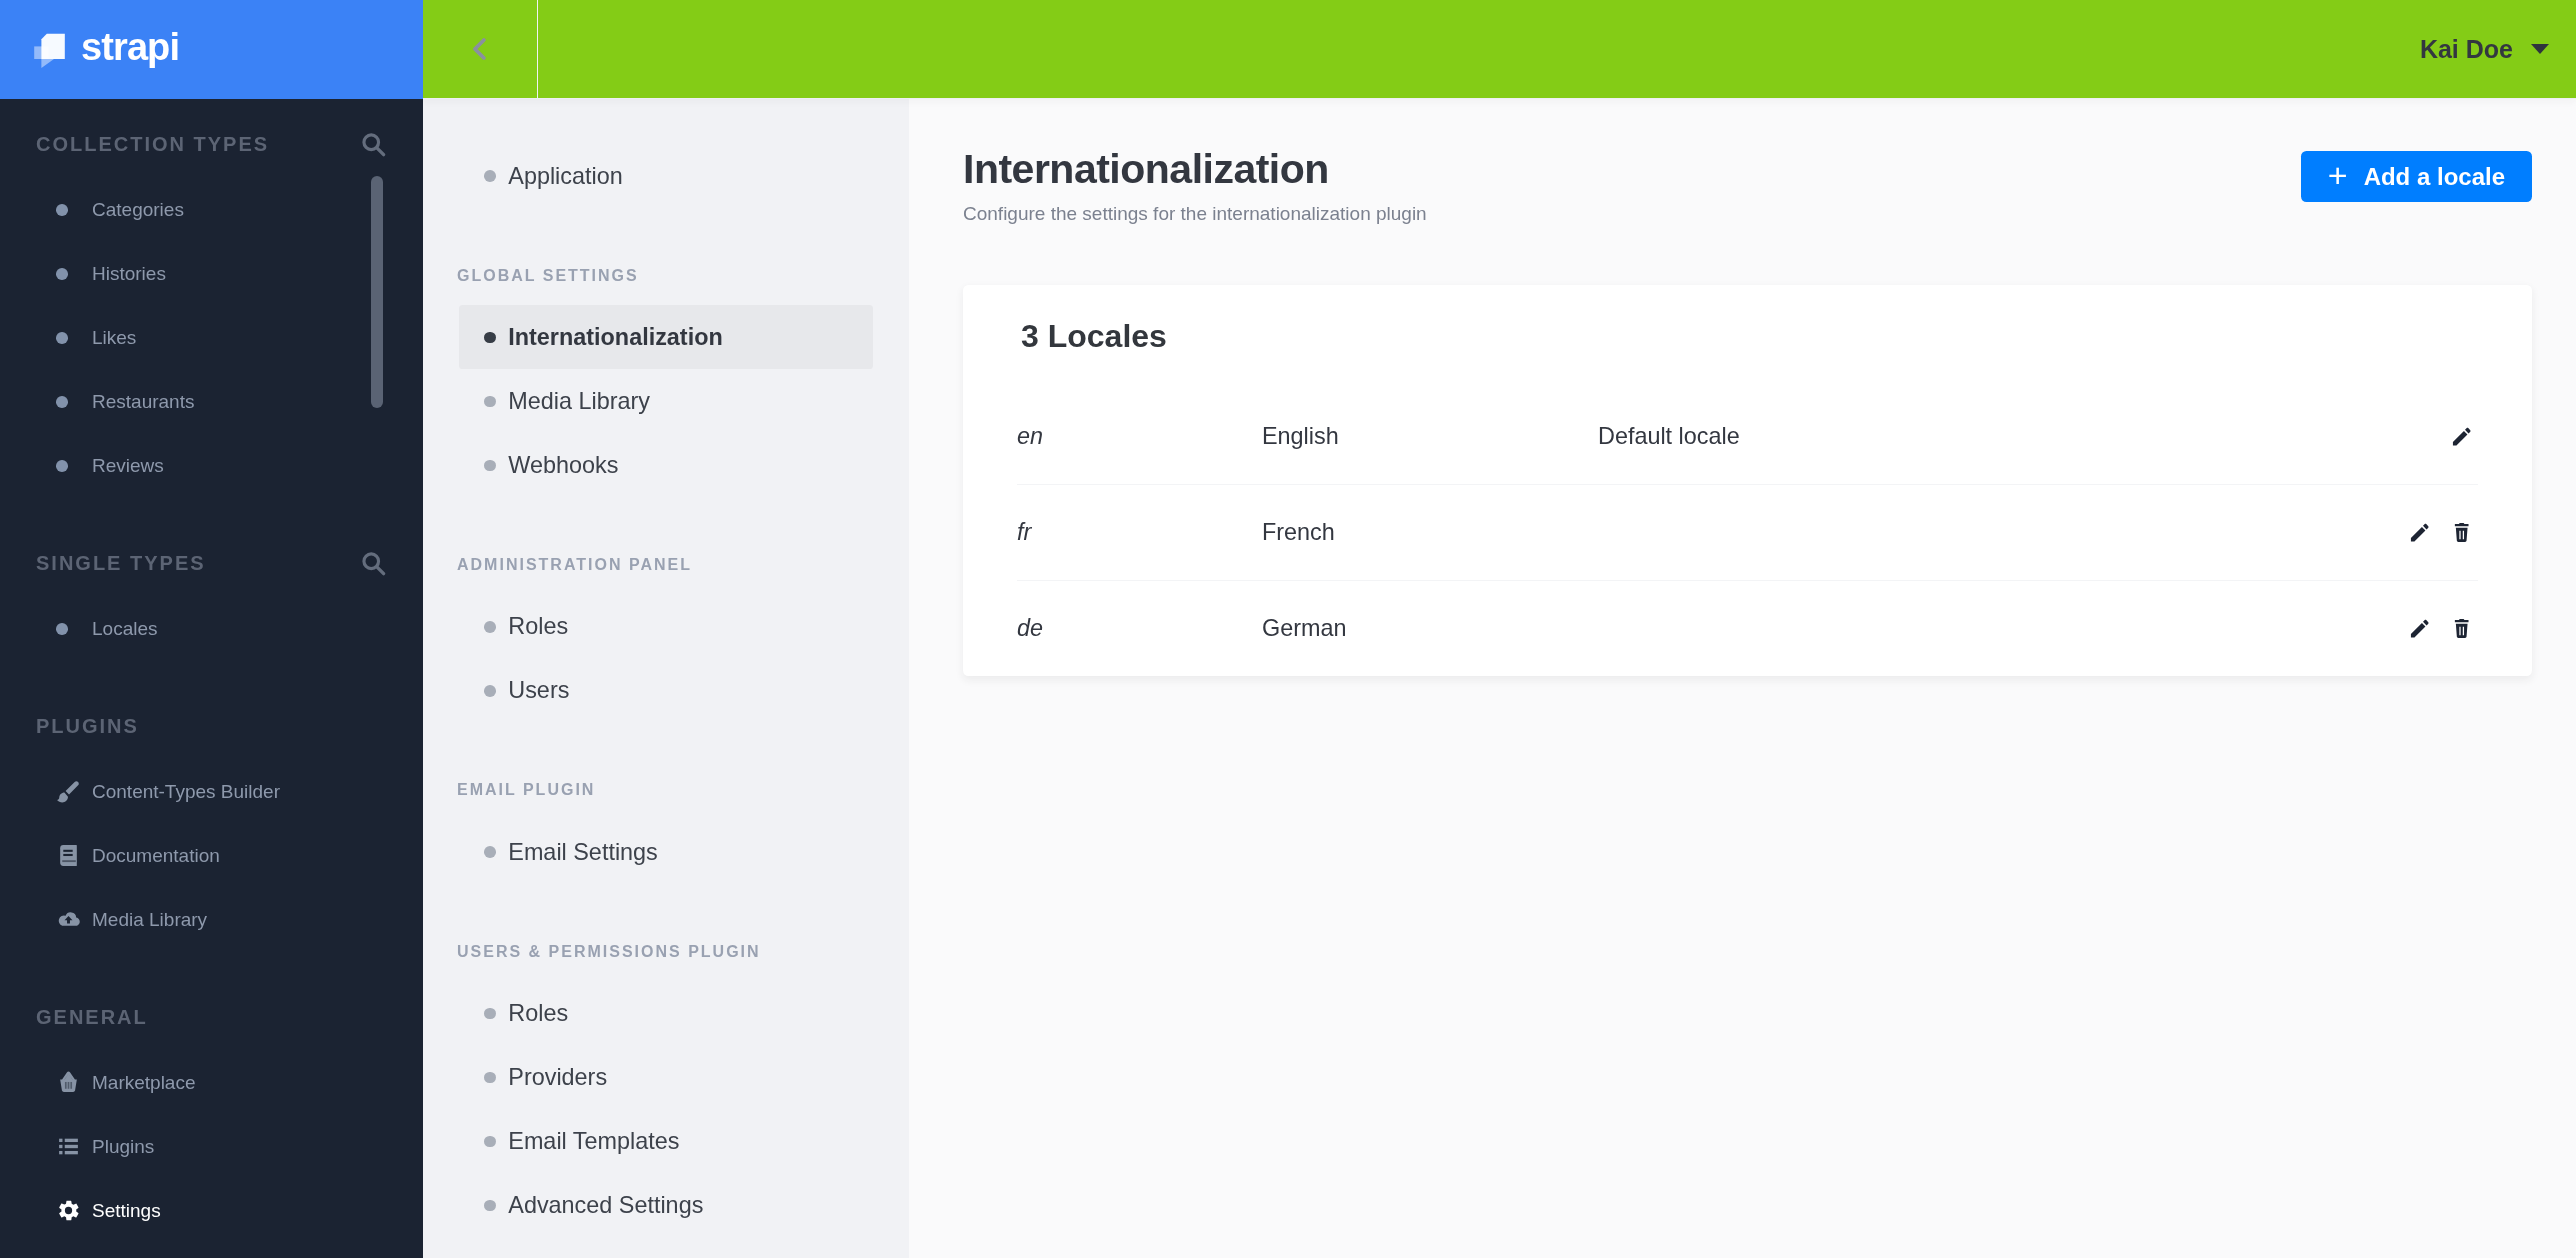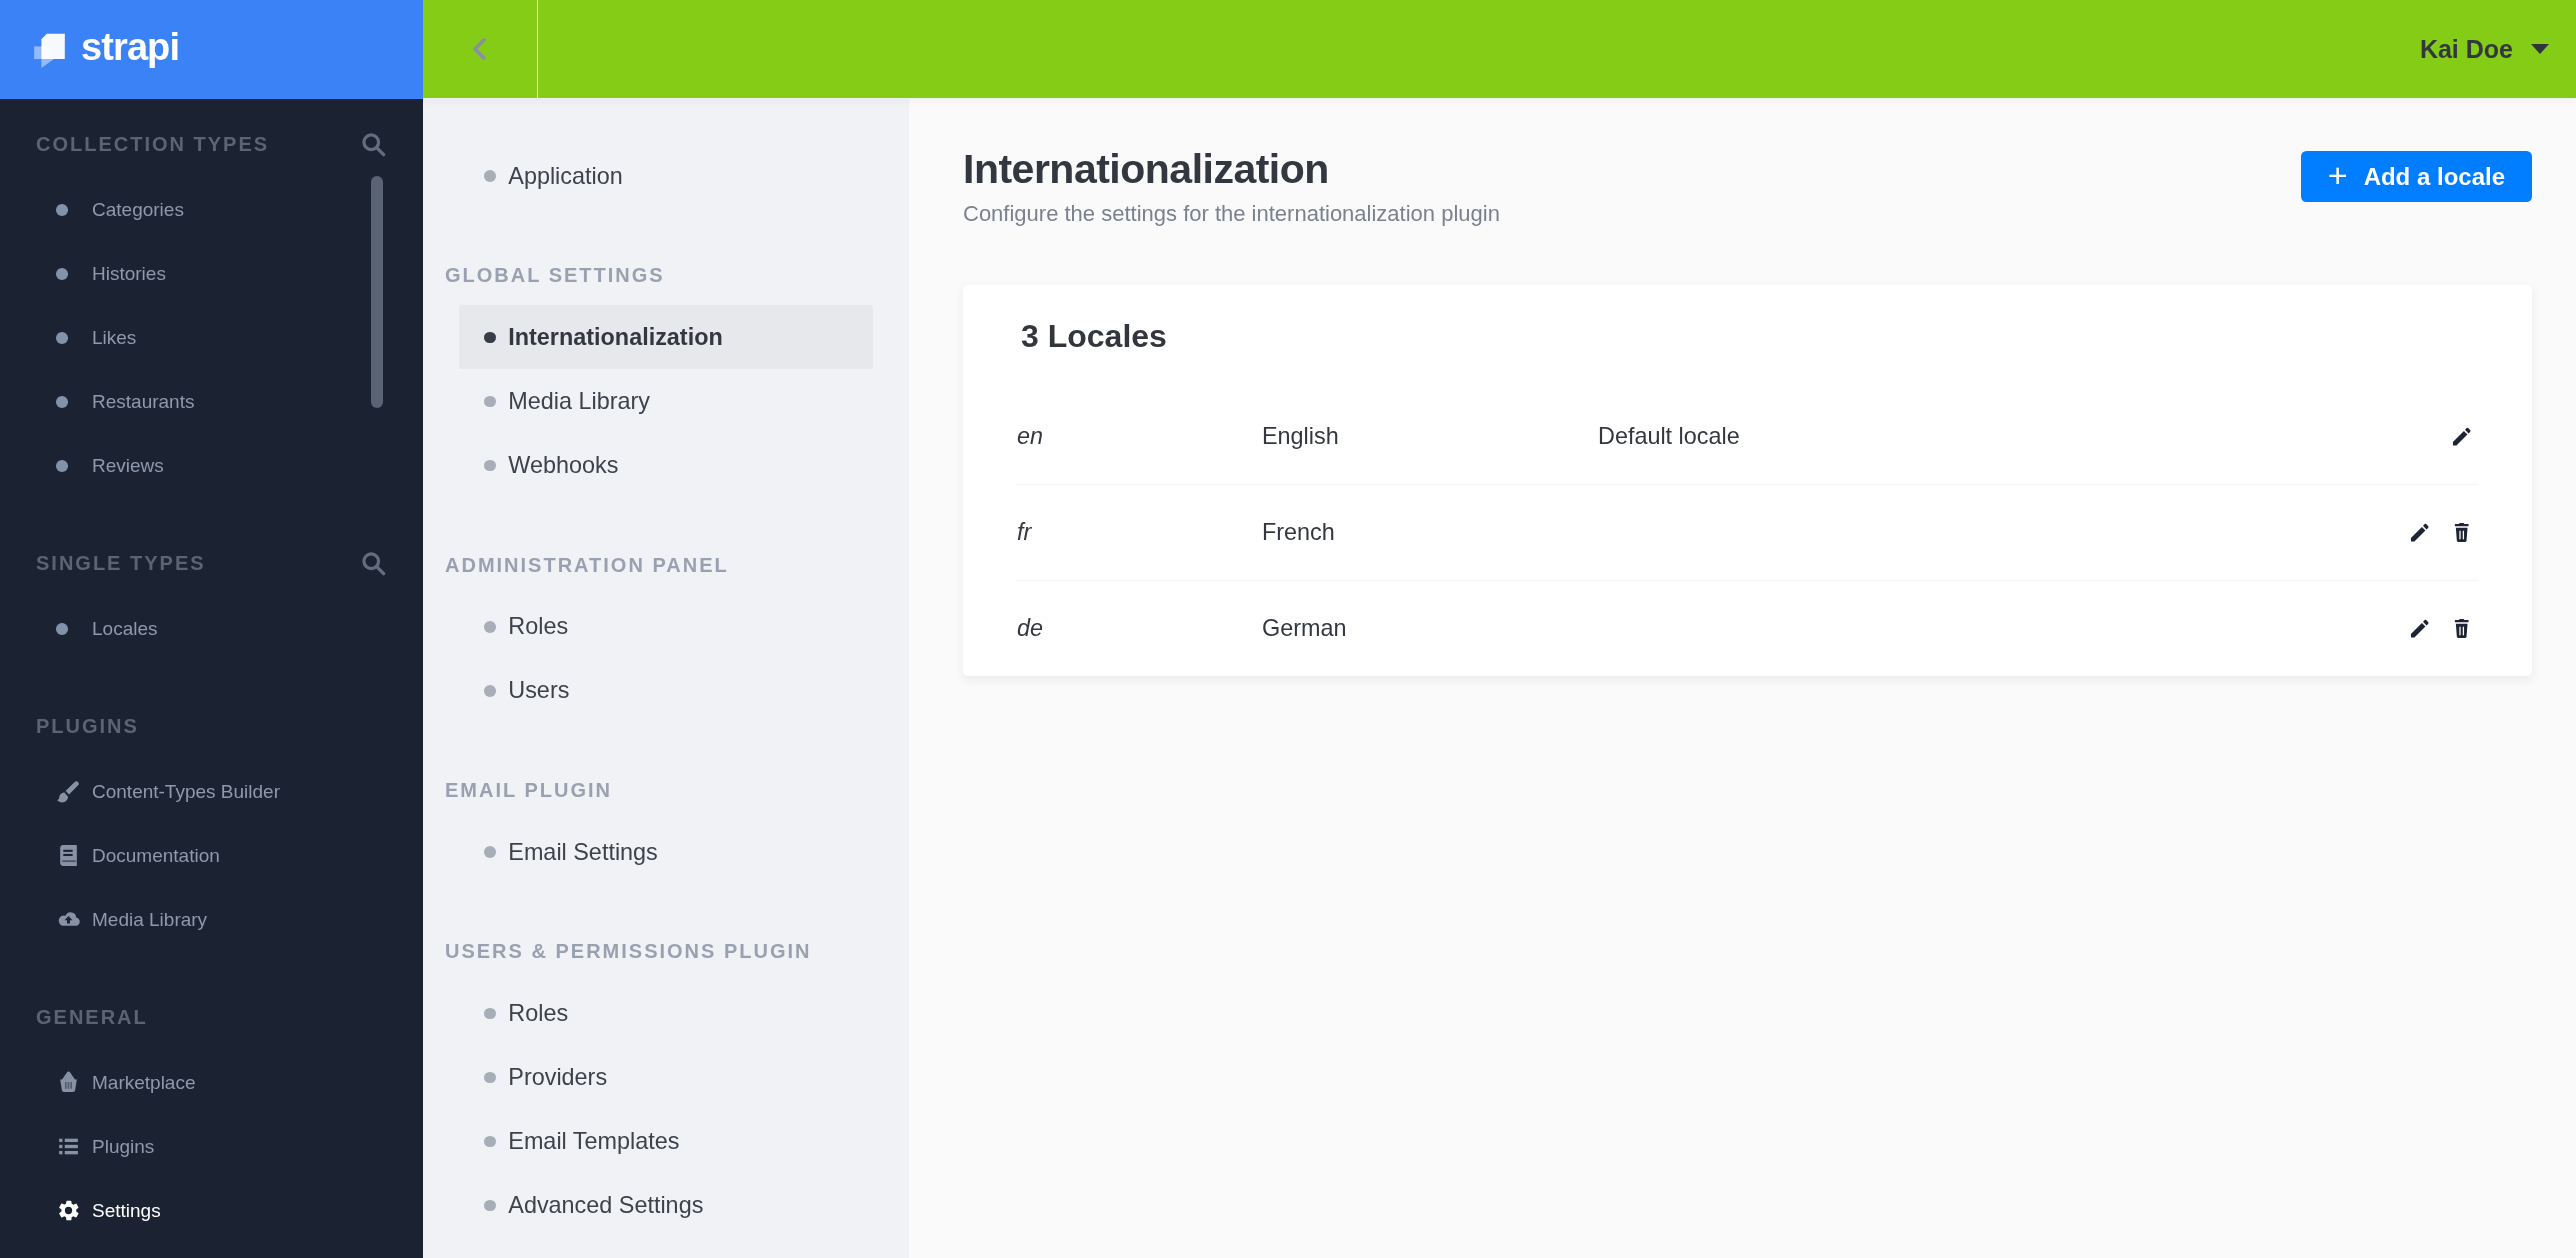--- a/index.html
+++ b/index.html
@@ -70,22 +70,22 @@
     border-left: 9px solid transparent; border-right: 9px solid transparent;
     border-top: 10.8px solid #2f343d;
   }
 
   
   .set-sb {
     position: absolute; left: 423px; top: 99px; bottom: 0; width: 486px;
     background: #f1f2f5; padding-top: 45px;
   }
   .g-h {
-    margin-top: 56px; margin-left: 22px; height: 23.4px; display: flex; align-items: center;
-    color: #99a1b1; font-size: 20px; font-weight: 700; letter-spacing: 2px; text-align: right;
+    margin-top: 56px; margin-left: 34px; height: 23.4px; display: flex; align-items: center;
+    color: #99a1b1; font-size: 16px; font-weight: 700; letter-spacing: 2px; text-align: right;
   }
   .g-items { margin-top: 18px; }
   .smi {
     height: 64px; margin: 0 36px; padding-left: 25px; border-radius: 3.6px;
     display: flex; align-items: center; cursor: pointer;
     color: #3d424b; font-size: 23.4px;
   }
   .smi .bullet {
     width: 11.7px; height: 11.7px; border-radius: 50%; background: #a8aeb8; margin-right: 12.6px;
   }
@@ -94,21 +94,21 @@
 
   
   .main {
     position: absolute; left: 909px; top: 99px; right: 0; bottom: 0;
     background: #fafafb; padding: 45px 44px 0 54px;
   }
   .page-head { display: flex; justify-content: space-between; align-items: flex-start; }
   .page-title {
     color: #333740; font-size: 41px; font-weight: 700; letter-spacing: -0.5px; line-height: 50px;
   }
-  .page-sub { margin-top: 5.4px; color: #7b818f; font-size: 22px; line-height: 29px; }
+  .page-sub { margin-top: 5.4px; color: #7b818f; font-size: 19px; line-height: 29px; }
   .add-btn {
     margin-top: 7.2px; height: 51px; padding: 0 27px; border: none; border-radius: 5.4px;
     background: #007eff; color: #ffffff; font-family: inherit;
     font-size: 24px; font-weight: 600; cursor: pointer;
     display: flex; align-items: center;
   }
   .add-btn .plus { font-size: 34px; font-weight: 200; margin-right: 16px; margin-top: -2.7px; }
 
   
   .card {

